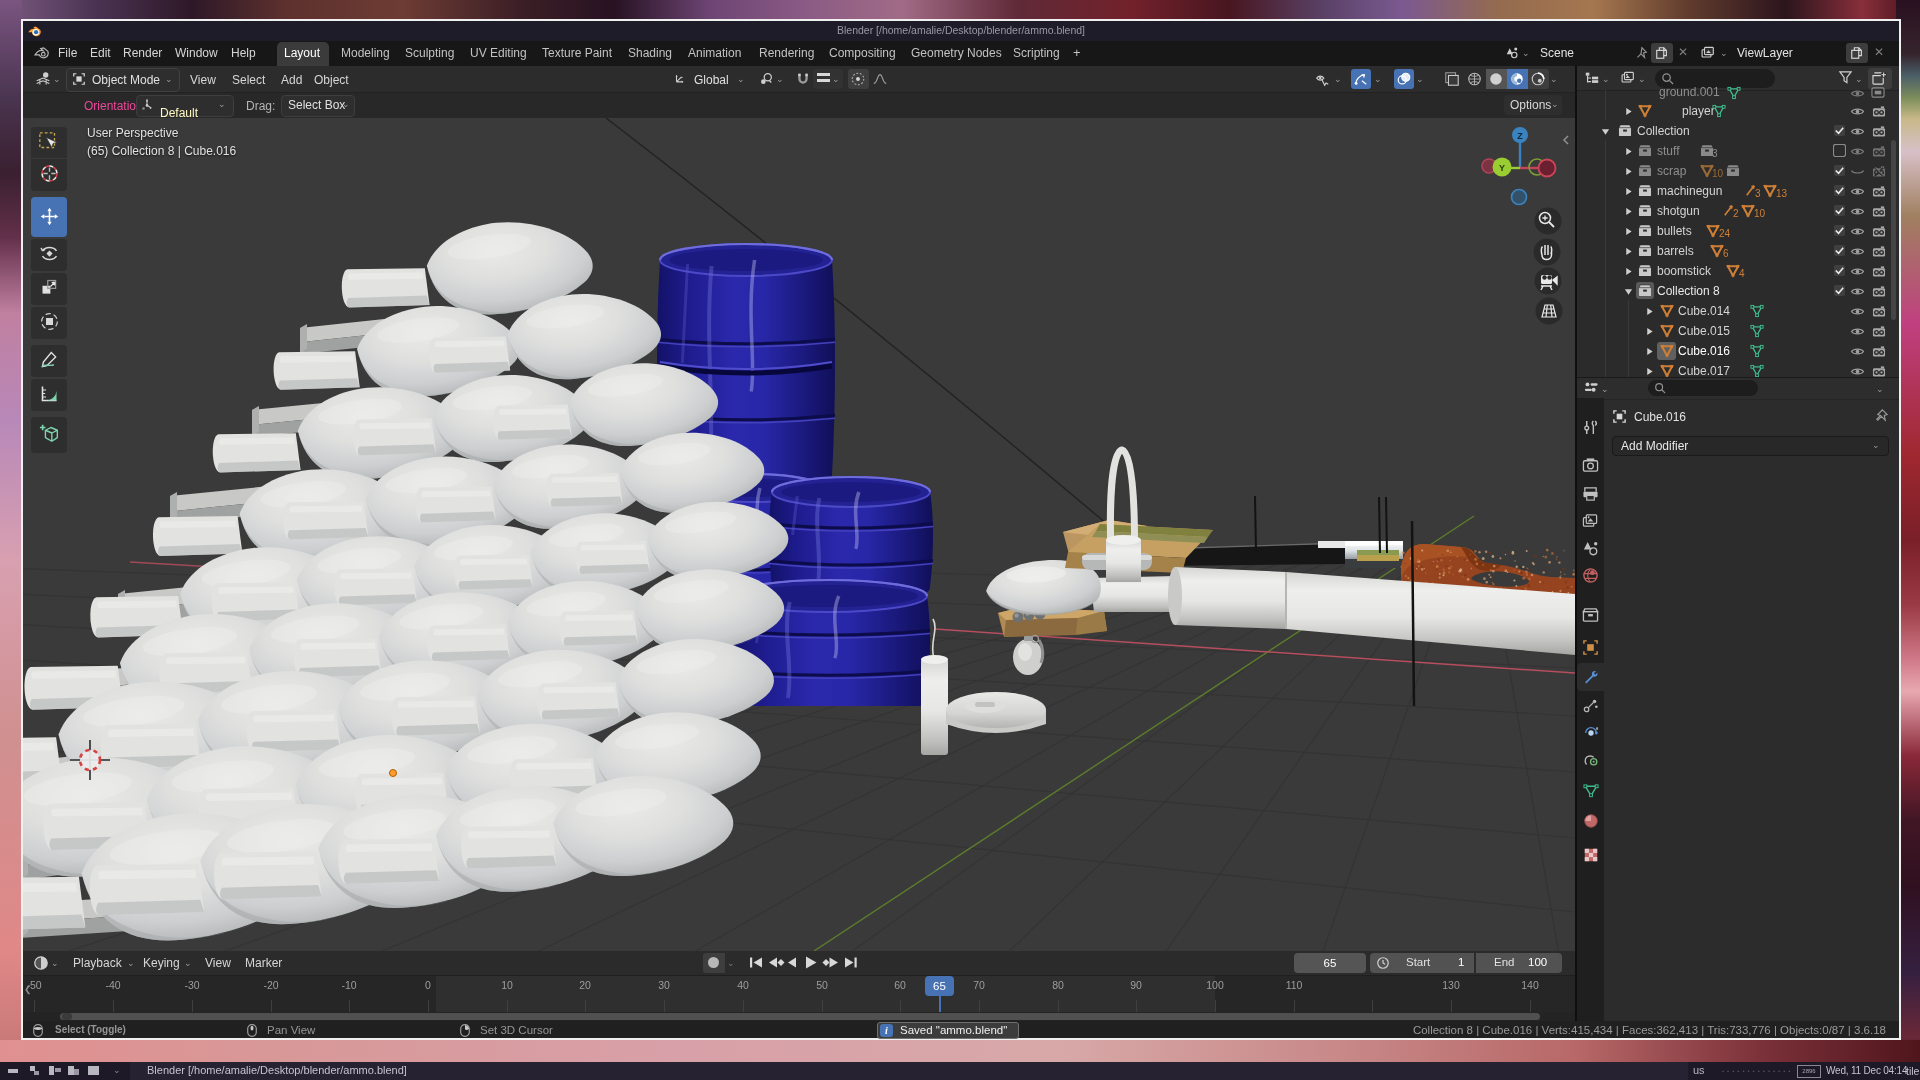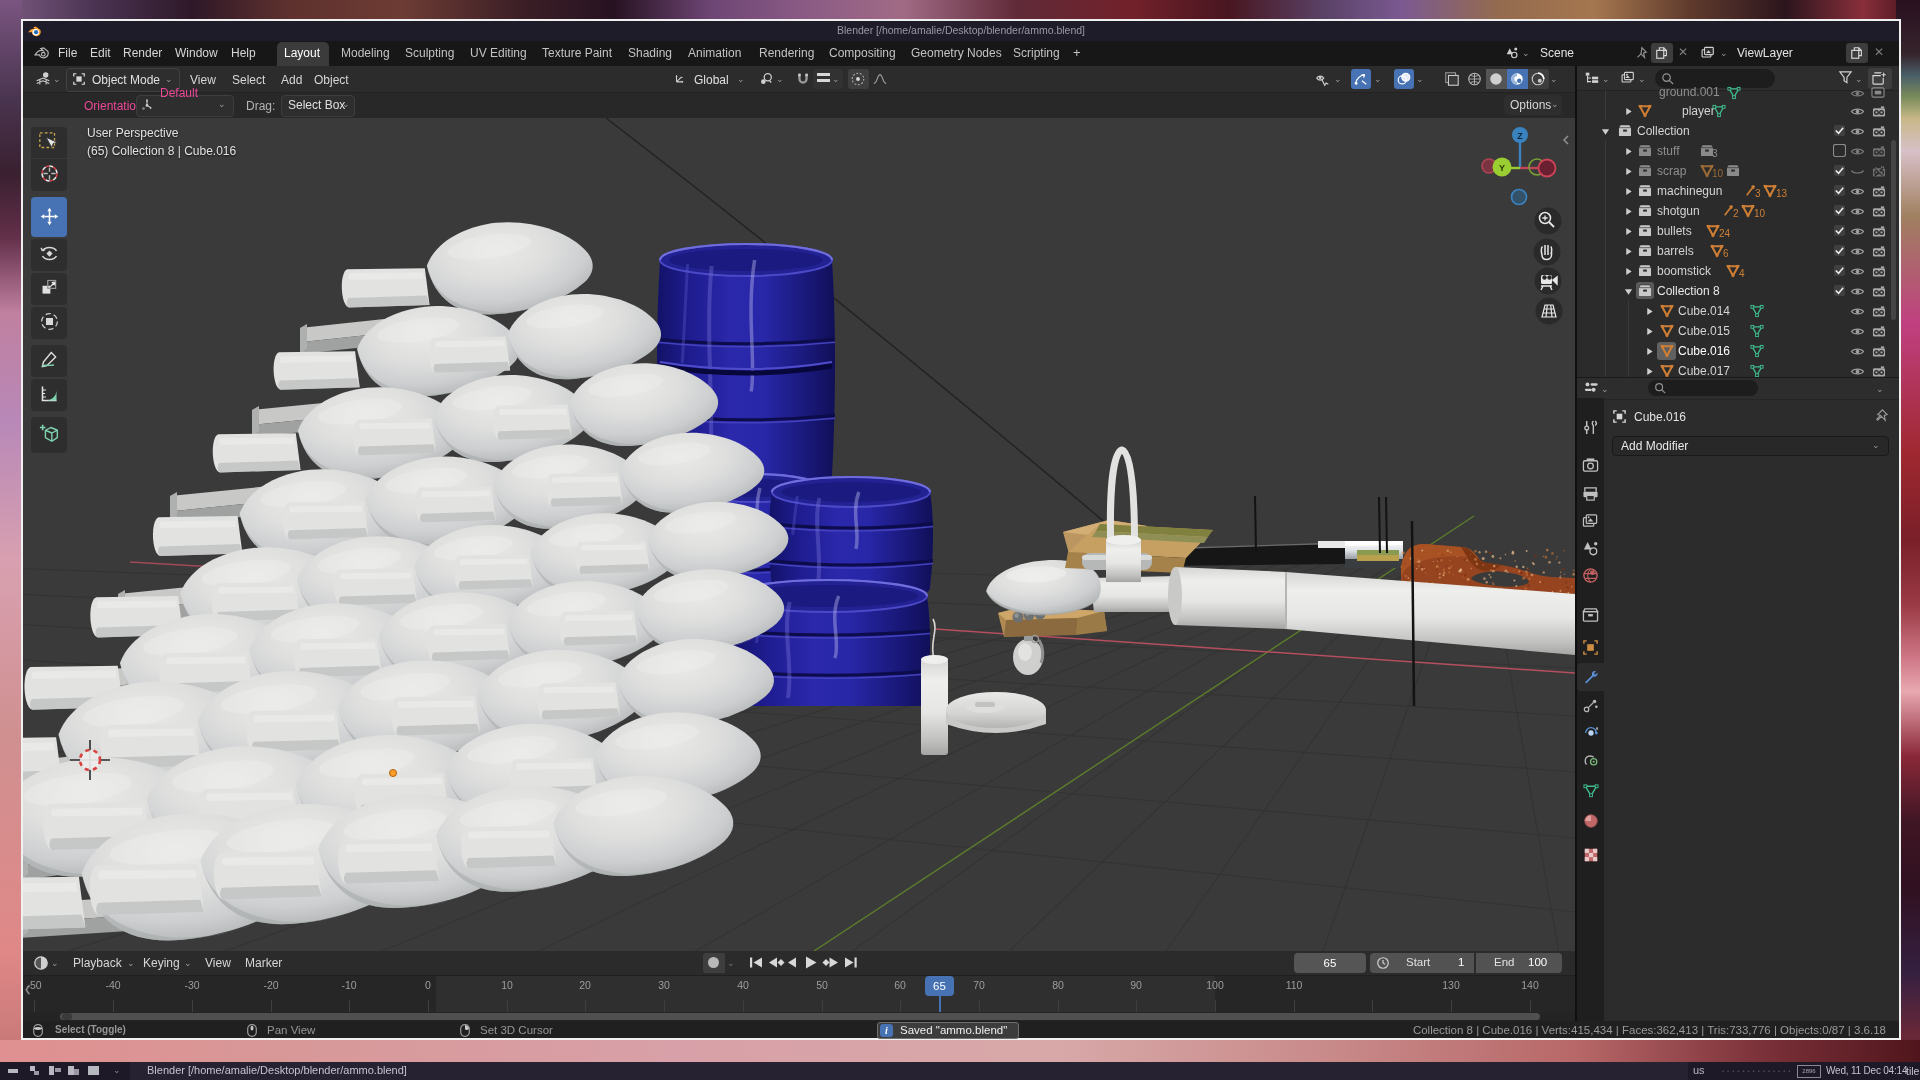--- a/index.html
+++ b/index.html
@@ -198,21 +198,21 @@
 <div class="abs txt" style="left:1550px;top:74px;font-size:9px;color:#9a9a9a;">⌄</div>
 
 <div class="abs txt" style="left:84px;top:99px;font-size:12px;color:#ec4899;">Orientation:</div>
 <div class="abs" style="left:136px;top:95px;width:96px;height:20px;background:#2e2e2e;border:1px solid #3e3e3e;border-radius:4px;"></div>
 <svg class="abs" style="left:140px;top:97px;" width="14" height="15" viewBox="0 0 16 16">
       <path d="M8 2 V9 M8 9 L13 12" stroke="#cfcfcf" stroke-width="1.2" fill="none"></path>
       <path d="M8 2 L6.8 4.5 L9.2 4.5 Z M13 12 L10.8 11.2 L11.8 13.4 Z" fill="#cfcfcf"></path>
       <circle cx="8" cy="9" r="1.5" fill="#cfcfcf"></circle>
       <circle cx="4" cy="12.5" r="1.5" fill="#888"></circle>
     </svg>
-<div class="abs txt" style="left:160px;top:86px;font-size:12px;color:#ec4899;">Default</div>
+<div class="abs txt" style="left:160px;top:106px;font-size:12px;color:#fef9c3;">Default</div>
 <div class="abs txt" style="left:218px;top:99px;font-size:9px;color:#9a9a9a;">⌄</div>
 <div class="abs txt" style="left:246px;top:99px;font-size:12px;color:#b4b4b4;">Drag:</div>
 <div class="abs" style="left:281px;top:95px;width:72px;height:20px;background:#2e2e2e;border:1px solid #3e3e3e;border-radius:4px;"></div>
 <div class="abs txt" style="left:288px;top:98px;font-size:12px;color:#e0e0e0;">Select Box</div>
 <div class="abs txt" style="left:342px;top:99px;font-size:9px;color:#9a9a9a;">⌄</div>
 <div class="abs" style="left:1504px;top:95px;width:58px;height:20px;background:#2e2e2e;border-radius:4px;"></div>
 <div class="abs txt" style="left:1510px;top:98px;font-size:12px;color:#d6d6d6;">Options</div>
 <div class="abs txt" style="left:1551px;top:99px;font-size:9px;color:#9a9a9a;">⌄</div>
 
 <div class="abs" style="left:1575px;top:66px;width:2px;height:955px;background:#0f0f0f;"></div>

